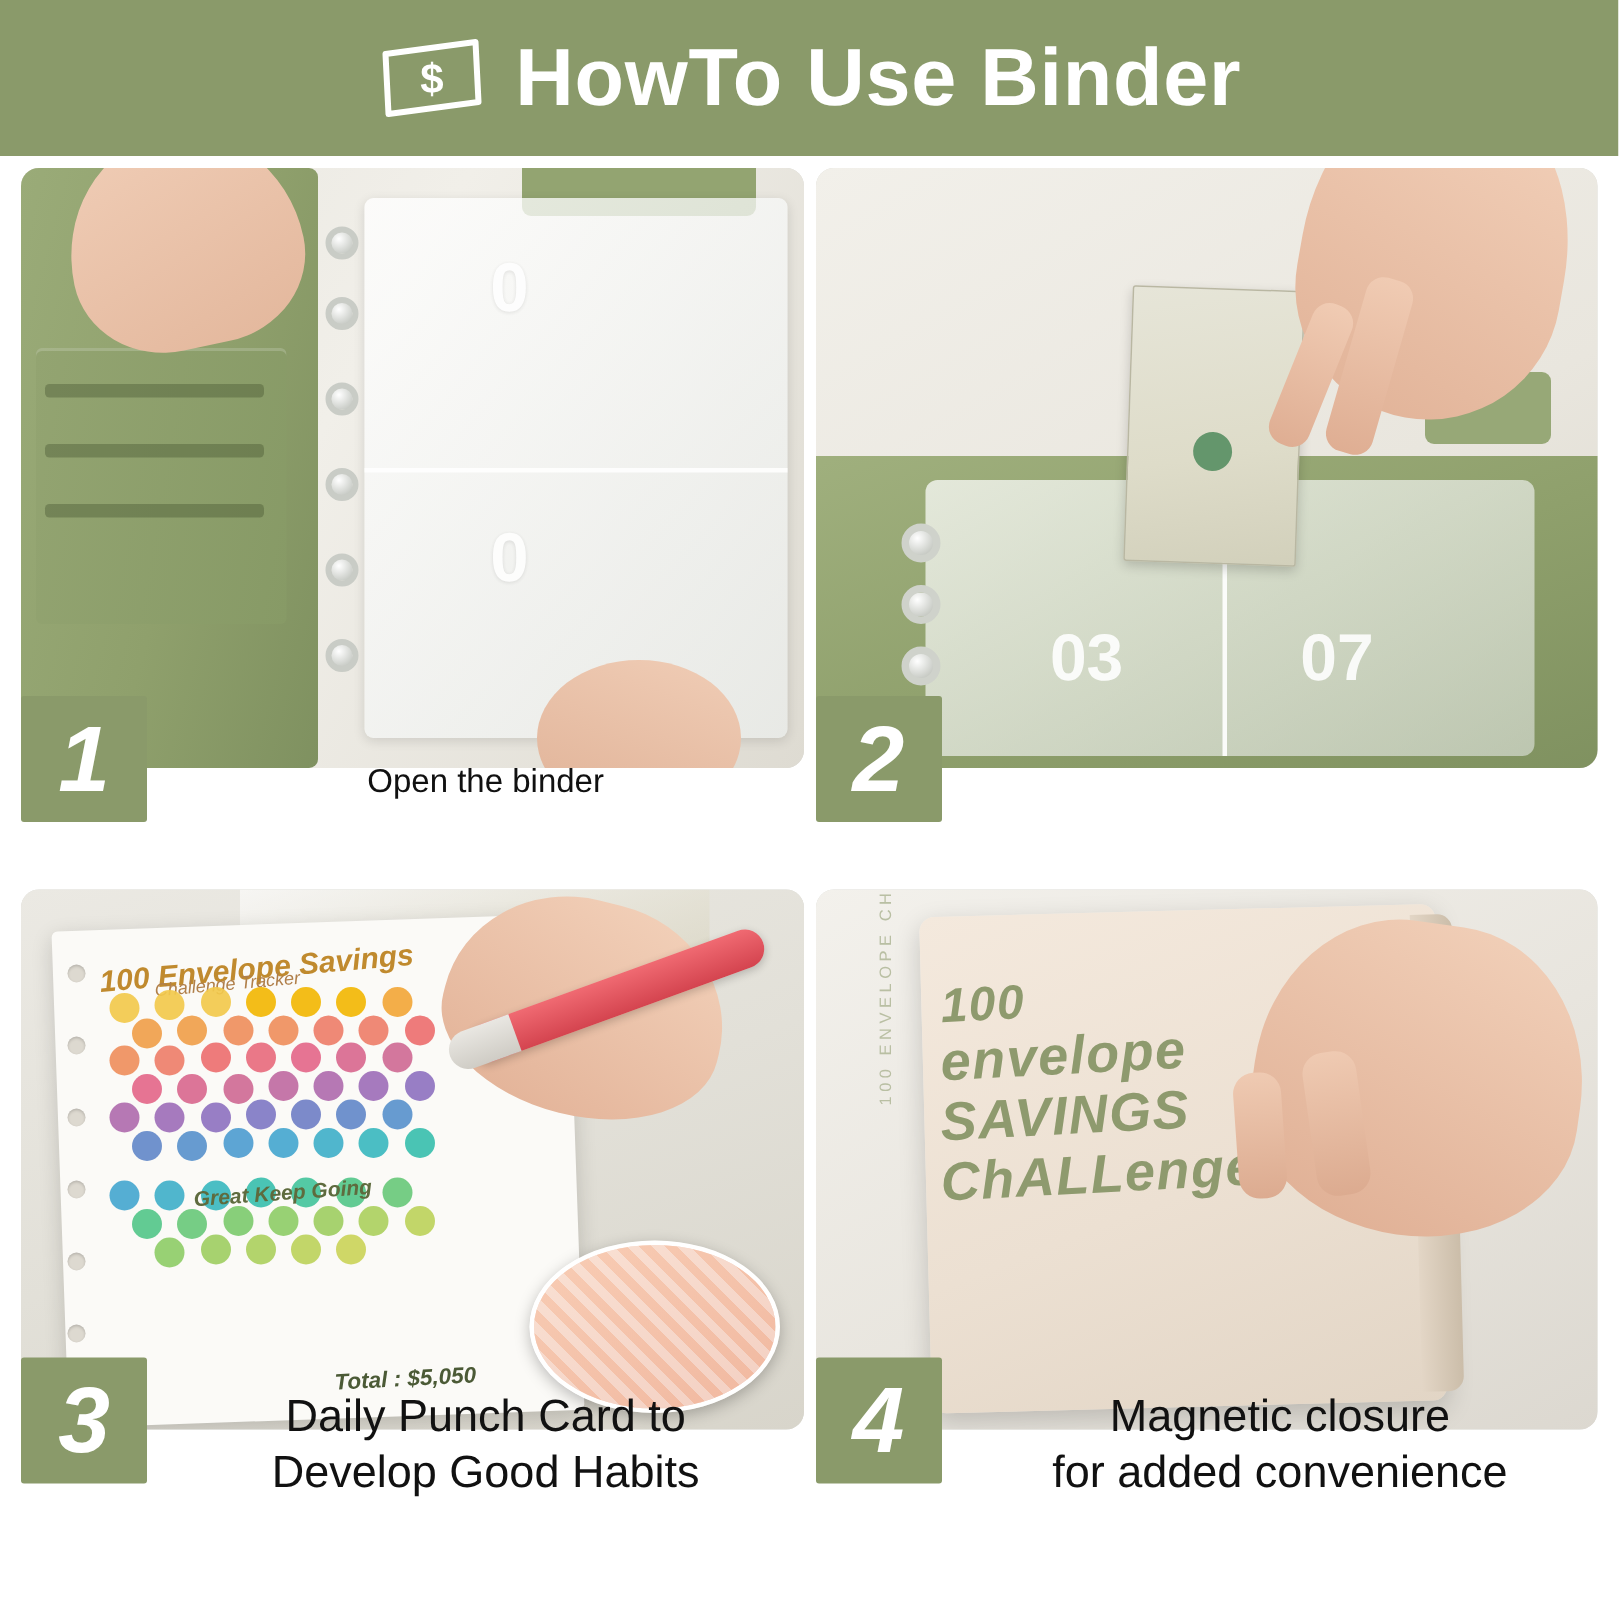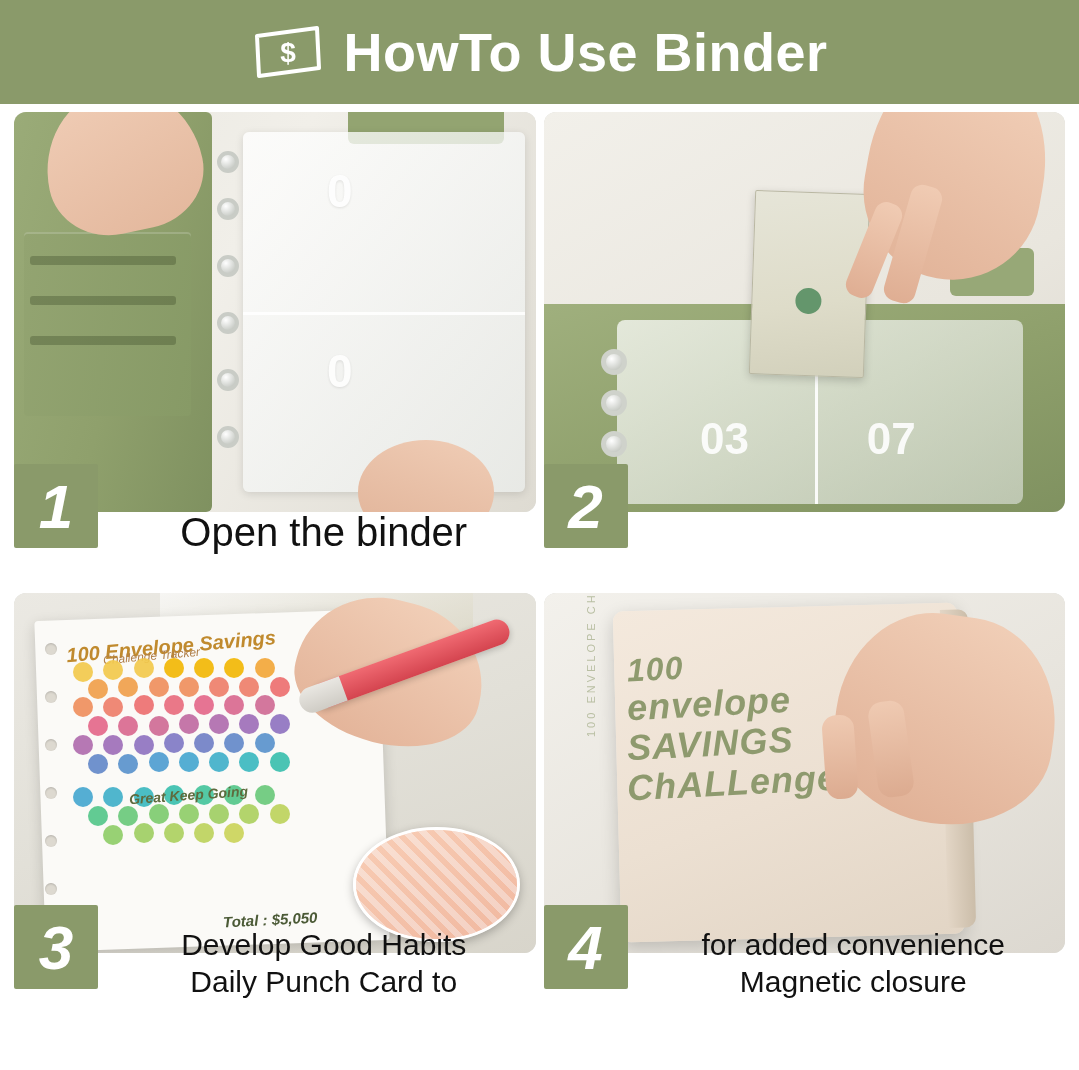--- a/index.html
+++ b/index.html
@@ -75,21 +75,21 @@
     font-weight: bold;
     display: flex;
     align-items: center;
     justify-content: center;
     flex: none;
     border-radius: 2px;
   }
   .caption-text {
     flex: 1;
     color: #111111;
-    font-size: 40px;
+    font-size: 22px;
     line-height: 1.22;
     padding-top: 44px;
     padding-left: 14px;
     text-align: center;
   }
   .cell.bottom .caption-text {
     padding-top: 22px;
     font-size: 30px;
   }
   .caption-text .l2 { display: block; }
@@ -377,22 +377,22 @@
       <div class="p3-pen">
         <div class="p3-pen-tip"></div>
       </div>
       <div class="p3-circle">
         <div class="p3-circle-inner"></div>
       </div>
     </div>
     <div class="caption-row">
       <div class="num-badge">3</div>
       <div class="caption-text">
+        <span class="l2">Daily Punch Card to</span>
         <span class="l2">Develop Good Habits</span>
-        <span class="l2">Daily Punch Card to</span>
       </div>
     </div>
   </div>
 
   <div class="cell bottom">
     <div class="photo">
       <div class="p4-bg"></div>
       <div class="p4-binder">
         <div class="p4-edge"></div>
       </div>
@@ -402,19 +402,19 @@
       <div class="p4-text p4-t4">ChALLenge</div>
       <div class="p4-vert">100 ENVELOPE CHALLENGE</div>
       <div class="p4-magnet"></div>
       <div class="p4-hand"></div>
       <div class="p4-finger2" style="right:30%; top:30%; width:36px; height:96px; transform:rotate(-8deg);"></div>
       <div class="p4-finger2" style="right:40%; top:34%; width:32px; height:84px; transform:rotate(-4deg);"></div>
     </div>
     <div class="caption-row">
       <div class="num-badge">4</div>
       <div class="caption-text">
+        <span class="l2">Magnetic closure</span>
         <span class="l2">for added convenience</span>
-        <span class="l2">Magnetic closure</span>
       </div>
     </div>
   </div>
 
 </div>
 
 </body></html>

